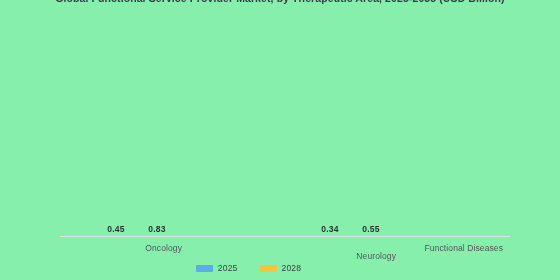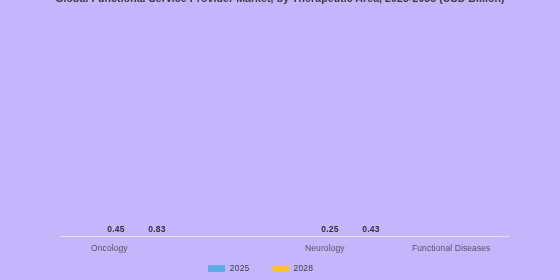--- a/index.html
+++ b/index.html
@@ -12,21 +12,21 @@
     background: #ffffff;
     font-family: "Liberation Sans", sans-serif;
     overflow: hidden;
     position: relative;
   }
 
   #chart-root {
     position: relative;
     width: 560px;
     height: 280px;
-    background: #c4b5fd;
+    background: #86efac;
   }
 
   
   #chart-title {
     position: absolute;
     left: 0;
     top: -8px;
     width: 560px;
     text-align: center;
     font-size: 10.5px;
@@ -89,38 +89,37 @@
     font-weight: 700;
     color: #2f2f35;
     white-space: nowrap;
     letter-spacing: 0.2px;
   }
 
   
   .cat-label {
     position: absolute;
     top: 243px;
-    text-align: left;
+    text-align: right;
     font-size: 8.5px;
     color: #55555d;
     white-space: nowrap;
     letter-spacing: 0.1px;
   }
 
   
   #legend {
     position: absolute;
     left: 0;
     top: 263px;
     width: 497px;
     display: flex;
     justify-content: center;
     align-items: flex-start;
     gap: 22px;
-    padding-left: 12px;
   }
   .legend-item {
     display: flex;
     align-items: center;
     gap: 5px;
   }
   .legend-swatch {
     width: 17px;
     height: 7px;
     border-radius: 1px;
@@ -160,44 +159,44 @@
         <div class="bar-rect" style="height:31.4%; background:#5BADE8;"></div>
       </div>
       <div class="bar series-2035">
 
         <div class="bar-rect" style="height:74.3%; background:#F7C33F;"></div>
       </div>
     </div>
 
     <div class="bar-group" style="left:240px; width:91px;">
       <div class="bar series-2025">
-        <div class="bar-value">0.25</div>
+        <div class="bar-value">0.34</div>
         <div class="bar-rect" style="height:23.8%; background:#5BADE8;"></div>
       </div>
       <div class="bar series-2035">
-        <div class="bar-value">0.43</div>
+        <div class="bar-value">0.55</div>
         <div class="bar-rect" style="height:52.4%; background:#F7C33F;"></div>
       </div>
     </div>
 
     <div class="bar-group" style="left:347px; width:91px;">
       <div class="bar series-2025">
 
         <div class="bar-rect" style="height:27.6%; background:#5BADE8;"></div>
       </div>
       <div class="bar series-2035">
 
         <div class="bar-rect" style="height:73.3%; background:#F7C33F;"></div>
       </div>
     </div>
 
   </div>
 
   <div class="cat-label" style="left:91px; width:91px;">Oncology</div>
-  <div class="cat-label" style="left:305px; width:91px;">Neurology</div>
+  <div class="cat-label" style="left:305px; width:91px;margin-top:8px;">Neurology</div>
   <div class="cat-label" style="left:412px; width:91px;">Functional Diseases</div>
 
   <div id="legend">
     <div class="legend-item">
       <span class="legend-swatch" style="background:#5BADE8;"></span>
       <span class="legend-label">2025</span>
     </div>
     <div class="legend-item">
       <span class="legend-swatch" style="background:#F7C33F;"></span>
       <span class="legend-label">2028</span>

